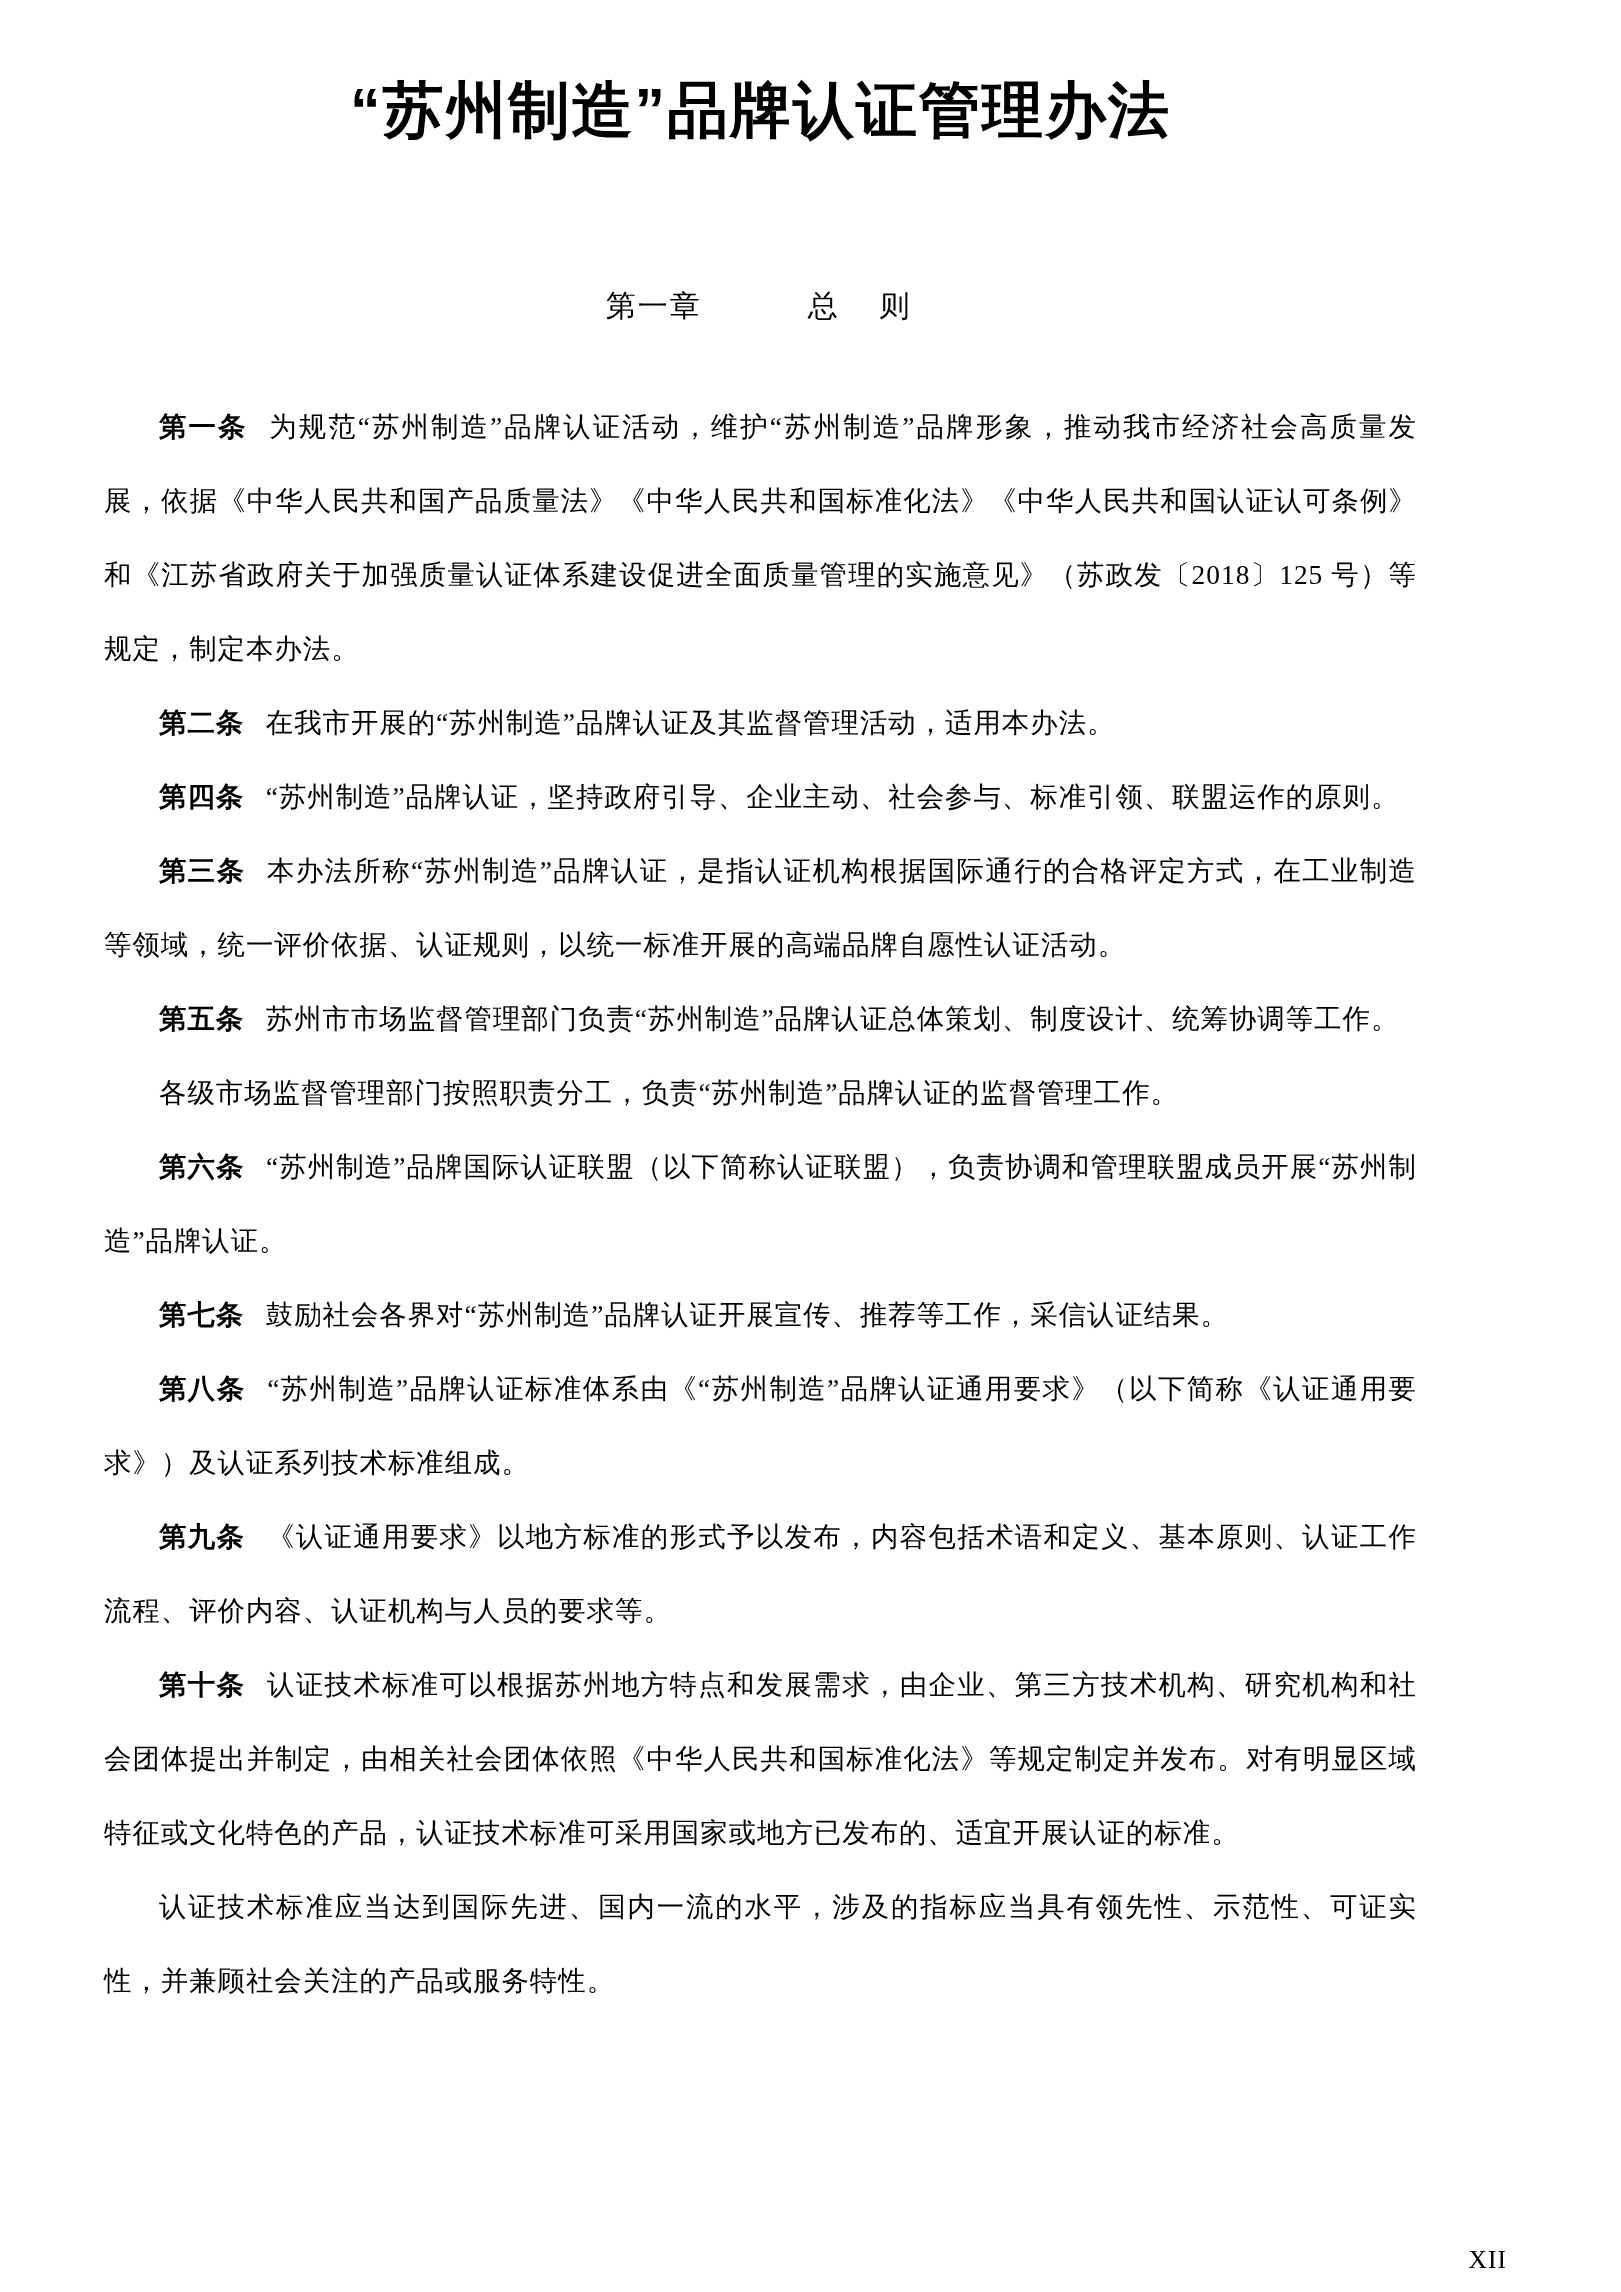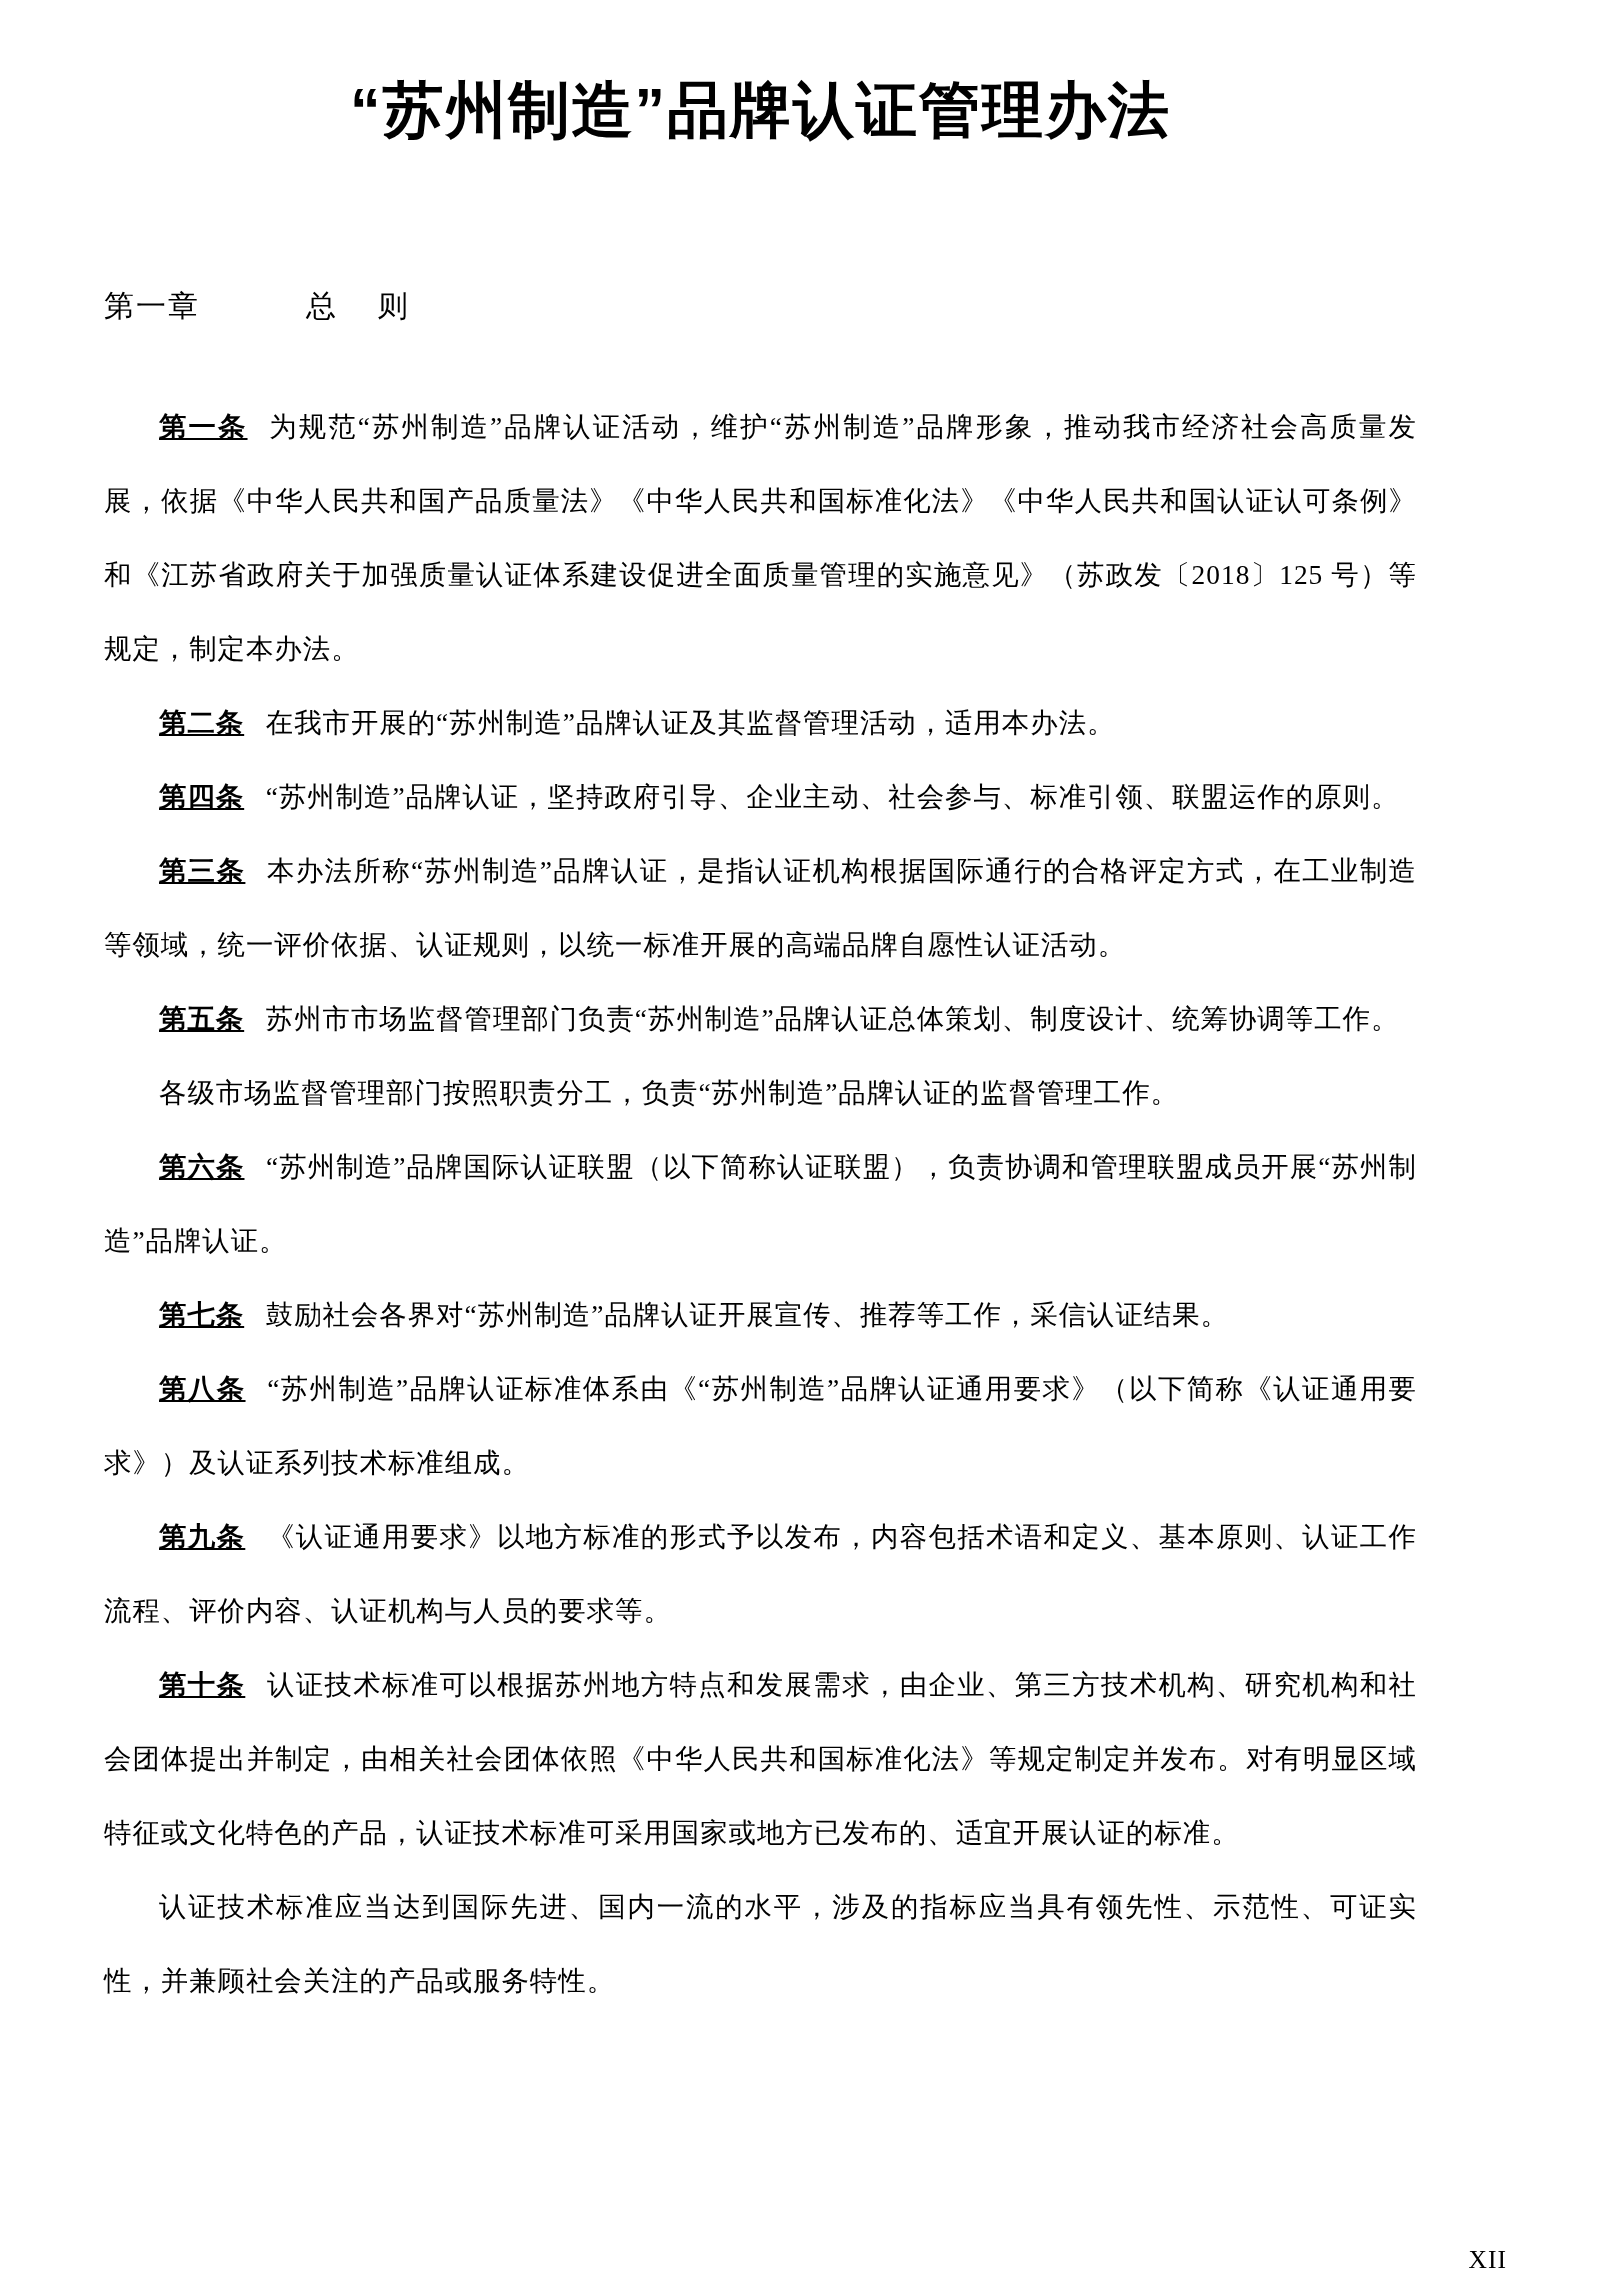--- a/index.html
+++ b/index.html
@@ -26,20 +26,21 @@
     margin-top: 61px;
     height: 98px;
     line-height: 98px;
     text-align: center;
     font-size: 61px;
     font-weight: 700;
     font-family: "Liberation Sans", "DejaVu Sans", sans-serif;
     letter-spacing: 2px;
   }
   .chapter-heading {
+    text-align: center;
     font-size: 30px;
     line-height: 39px;
     letter-spacing: 2px;
   }
   .chapter-heading.first {
     margin-top: 127px;
     margin-bottom: 65px;
   }
   .chapter-heading.second {
     margin-top: 36px;
@@ -58,21 +59,20 @@
     text-justify: inter-character;
   }
   .l1 { min-height: 74px; }
   .l2 { min-height: 147px; }
   .l3 { min-height: 221px; }
   .l4 { min-height: 294px; }
   .art-label {
     font-weight: 700;
     font-family: "Liberation Sans", "DejaVu Sans", sans-serif;
     margin-right: 21.6px;
-    text-decoration: underline;
   }
   .footer {
     position: absolute;
     top: 2245px;
     left: 194px;
     width: 1313px;
     text-align: right;
     font-size: 25.5px;
     letter-spacing: 1px;
   }

